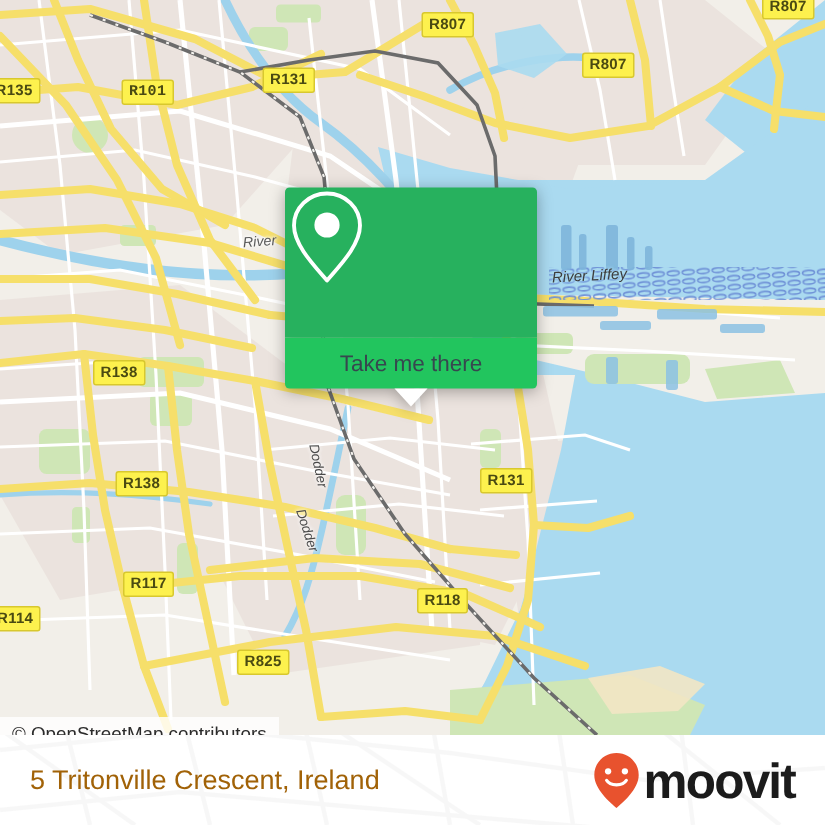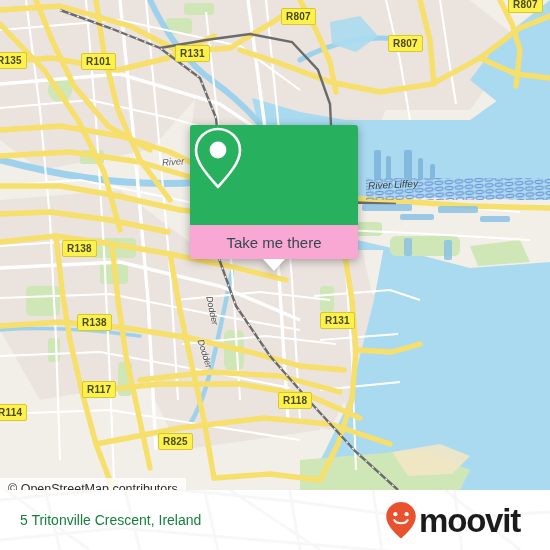--- a/index.html
+++ b/index.html
@@ -80,21 +80,21 @@
     filter: drop-shadow(0 2px 5px rgba(0,0,0,0.32));
   }
   #callout-green {
     height: 100px;
     background: #27b15e;
     border-radius: 3px 3px 0 0;
     display: flex; align-items: center; justify-content: center;
   }
   #callout-cta {
     height: 34px;
-    background: #f9a8d4;
+    background: #22c55e;
     border-radius: 0 0 3px 3px;
     display: flex; align-items: center; justify-content: center;
     color: #37474f;
     font-size: 15px;
   }
   #callout-tail {
     position: absolute; left: 50%; top: 134px;
     margin-left: -11px;
     width: 0; height: 0;
     border-left: 11px solid transparent;
@@ -110,26 +110,26 @@
     overflow: hidden;
   }
   #footer-watermark {
     position: absolute; left: 0; top: -490px;
     opacity: 0.05;
     pointer-events: none;
   }
   #footer-address {
     position: absolute; left: 20px; top: 0; height: 60px;
     display: flex; align-items: center;
-    color: #15803d;
-    font-size: 14px;
+    color: #a16207;
+    font-size: 18px;
     white-space: nowrap;
   }
   #brand {
-    position: absolute; right: 30px; top: 0; height: 60px;
+    position: absolute; right: 20px; top: 0; height: 60px;
     display: flex; align-items: center; gap: 1px; justify-content: flex-end;
   }
   #brand-wordmark {
     color: #1b1b1b;
     font-size: 33px;
     font-weight: bold;
     letter-spacing: -1.2px;
     line-height: 33px;
   }
 </style>
@@ -305,21 +305,21 @@
       <path d="M392 452 L440 444 L470 456 L452 474 L408 476 Z" fill="#f2e6c4" opacity="0.9"></path>
     </svg>
 
     <div class="place-label" id="label-river">River</div>
     <div class="place-label" id="label-liffey">River Liffey</div>
     <div class="label-dodder" id="label-dodder-1">Dodder</div>
     <div class="label-dodder" id="label-dodder-2">Dodder</div>
 
     <div id="shield-layer">
         <div class="shield" style="left: -8px; top: 52px;">R135</div>
-        <div class="shield" style="left: 81px; top: 53px;">R101</div>
+        <div class="shield" style="left: 81px; top: 53px; font-family: Liberation Mono, monospace;">R101</div>
         <div class="shield" style="left: 175px; top: 45px;">R131</div>
         <div class="shield" style="left: 281px; top: 8px;">R807</div>
         <div class="shield" style="left: 388px; top: 35px;">R807</div>
         <div class="shield" style="left: 508px; top: -4px;">R807</div>
         <div class="shield" style="left: 62px; top: 240px;">R138</div>
         <div class="shield" style="left: 77px; top: 314px;">R138</div>
         <div class="shield" style="left: 82px; top: 381px;">R117</div>
         <div class="shield" style="left: -7px; top: 404px;">R114</div>
         <div class="shield" style="left: 320px; top: 312px;">R131</div>
         <div class="shield" style="left: 278px; top: 392px;">R118</div>

